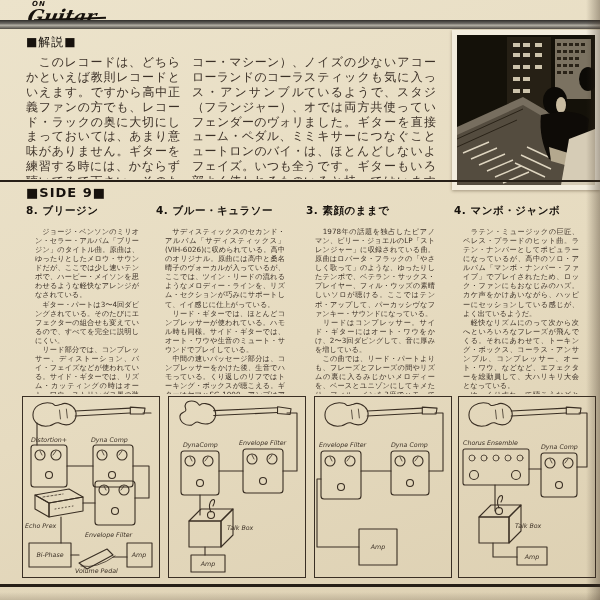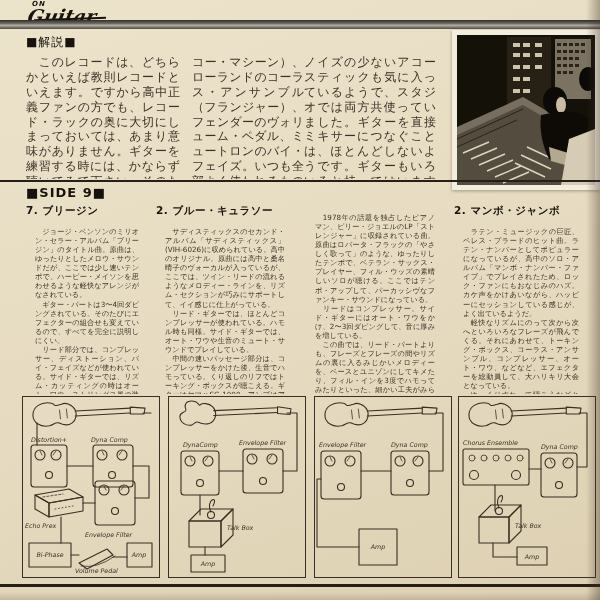--- a/index.html
+++ b/index.html
@@ -141,38 +141,39 @@
       <path d="M92,112 L124,122 L122,134 L94,126 Z" fill="#b4a88e"></path>
       <polygon points="112,104 138,94 138,150 104,150" fill="#d6ccb6"></polygon>
       <ellipse cx="131" cy="44" rx="9" ry="12" fill="#0c0a06"></ellipse>
     </svg>
   </div>
 
   <div class="hr1"></div>
   <div class="side1">■SIDE 9■</div>
 
   <div class="track t1">
-    <h3>7. ブリージン</h3>
+    <h3>8. ブリージン</h3>
     <p>　ジョージ・ベンソンのミリオン・セラー・アルバム「ブリージン」のタイトル曲。原曲は、ゆったりとしたメロウ・サウンドだが、ここでは少し速いテンポで、ハービー・メイソンを思わせるような軽快なアレンジがなされている。
 　ギター・パートは3〜4回ダビングされている。そのたびにエフェクターの組合せも変えているので、すべてを完全に説明しにくい。
 　リード部分では、コンプレッサー、ディストーション、バイ・フェイズなどが使われている。サイド・ギターでは、リズム・カッティングの時はオート・ワウ、ストリングス風の装飾音にはヴォリューム・ペダルとエコープレックスを併用し、バイ・フェイズなどもからませてサウンドにひろがりをもたせている。</p>
   </div>
   <div class="track t2">
-    <h3>2. ブルー・キュラソー</h3>
+    <h3>4. ブルー・キュラソー</h3>
     <p>　サディスティックスのセカンド・アルバム「サディスティックス」(VIH-6026)に収められている。高中のオリジナル。原曲には高中と桑名晴子のヴォーカルが入っているが、ここでは、ツイン・リードの流れるようなメロディー・ラインを、リズム・セクションが巧みにサポートして、イイ感じに仕上がっている。
 　リード・ギターでは、ほとんどコンプレッサーが使われている。ハモル時も同様。サイド・ギターでは、オート・ワウや生音のミュート・サウンドでプレイしている。
 　中間の速いパッセージ部分は、コンプレッサーをかけた後、生音でハモっている。くり返しのリフではトーキング・ボックスが聴こえる。ギターはヤマハSG-1000、アンプはアコースティック。</p>
   </div>
   <div class="track t3">
+    <h3>3. 素顔のままで</h3>
     <p>　1978年の話題を独占したピアノマン、ビリー・ジョエルのLP「ストレンジャー」に収録されている曲。原曲はロバータ・フラックの「やさしく歌って」のような、ゆったりしたテンポで、ベテラン・サックス・プレイヤー、フィル・ウッズの素晴しいソロが聴ける。ここではテンポ・アップして、パーカッシヴなファンキー・サウンドになっている。
 　リードはコンプレッサー。サイド・ギターにはオート・ワウをかけ、2〜3回ダビングして、音に厚みを増している。
 　この曲では、リード・パートよりも、フレーズとフレーズの間やリズムの裏に入るみじかいメロディーを、ベースとユニゾンにしてキメたり、フィル・インを3度でハモってみたりといった、細かい工夫がみられる。高中教授のアイディアが、ひかる。</p>
   </div>
   <div class="track t4">
-    <h3>2. マンボ・ジャンボ</h3>
+    <h3>4. マンボ・ジャンボ</h3>
     <p>　ラテン・ミュージックの巨匠、ペレス・プラードのヒット曲。ラテン・ナンバーとしてポピュラーになっているが、高中のソロ・アルバム「マンボ・ナンバー・ファイブ」でプレイされたため、ロック・ファンにもおなじみのハズ。カケ声をかけあいながら、ハッピーにセッションしている感じが、よく出ているようだ。
 　軽快なリズムにのって次から次へといろいろなフレーズが飛んでくる。それにあわせて、トーキング・ボックス、コーラス・アンサンブル、コンプレッサー、オート・ワウ、などなど、エフェクターを総動員して、大ハリキリ大会となっている。
 　ゆっくりすわって聴こうなどと思ってはいけません。</p>
   </div>
 
   <div class="dbox d1">
     <svg viewBox="0 0 133 177">
       <use href="#strat" x="6" y="2" width="118" height="30"></use>
       <path class="s" d="M120,16 h8 M14,26 v22"></path>
       <text class="dlabel" x="8" y="45">Distortion+</text>

